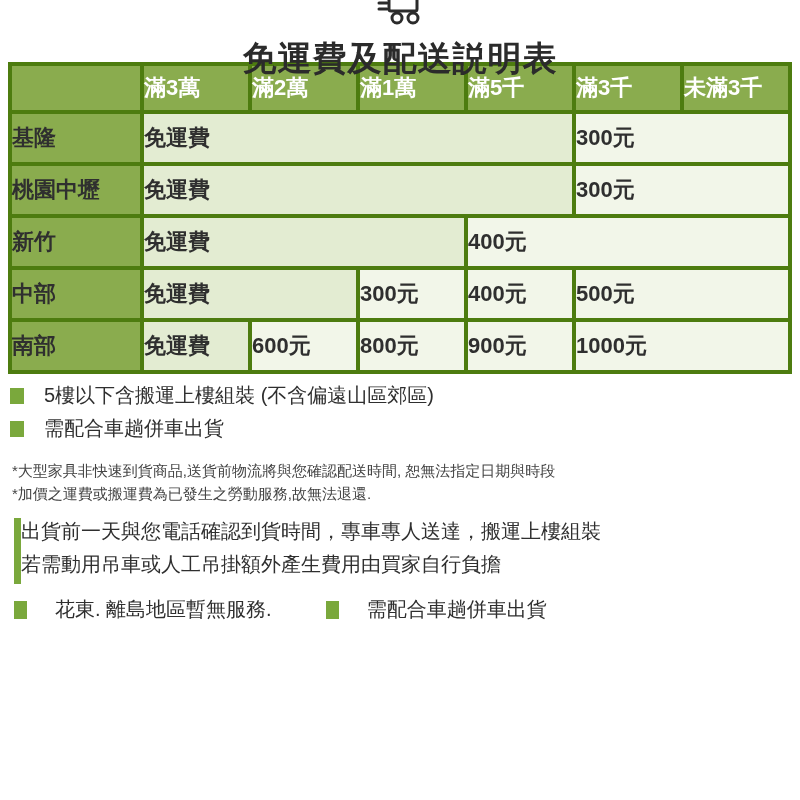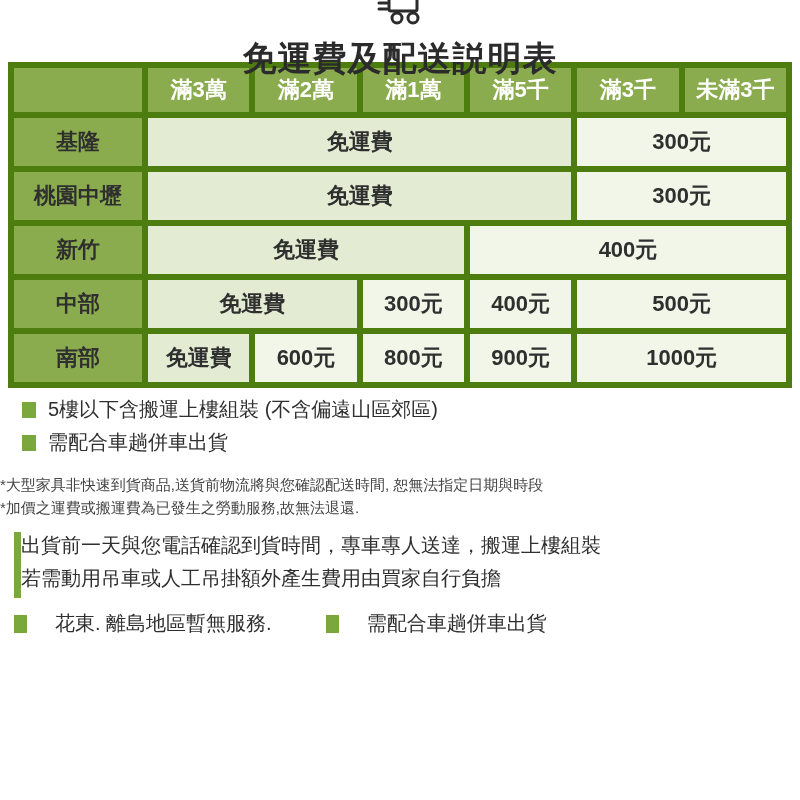--- a/index.html
+++ b/index.html
@@ -44,22 +44,22 @@
   
   .table-wrap {
     padding: 0 8px;
   }
   table.fee {
     border-collapse: collapse;
     width: 784px;
     table-layout: fixed;
   }
   table.fee td, table.fee th {
-    border: 6px solid #4d7c0f;
-    text-align: center;
+    border: 4px solid #4d7c0f;
+    text-align: left;
     vertical-align: middle;
     font-size: 22px;
     color: #2f2f2f;
     font-weight: bold;
     padding: 0;
     height: 48px;
     margin-left: 8px;
   }
   table.fee thead th {
     background: #8aac4e;
@@ -82,38 +82,37 @@
     background: #f2f6e9;
   }
 
   
   .notes {
     padding: 8px 10px 0 10px;
   }
   .note-line {
     display: flex;
     align-items: center;
-    gap: 12px;
+    gap: 20px;
     margin-bottom: 6px;
-    margin-left: 12px;
   }
   .sq {
     width: 14px;
     height: 16px;
     background: #7aa83c;
     flex: 0 0 auto;
   }
   .note-text {
     font-size: 20px;
     color: #2f2f2f;
   }
 
   
   .fineprint {
-    padding: 14px 12px 0 0;
+    padding: 14px 12px 0 12px;
   }
   .fineprint p {
     margin: 0 0 4px 0;
     font-size: 15px;
     color: #444444;
   }
 
   
   .highlight {
     display: flex;

